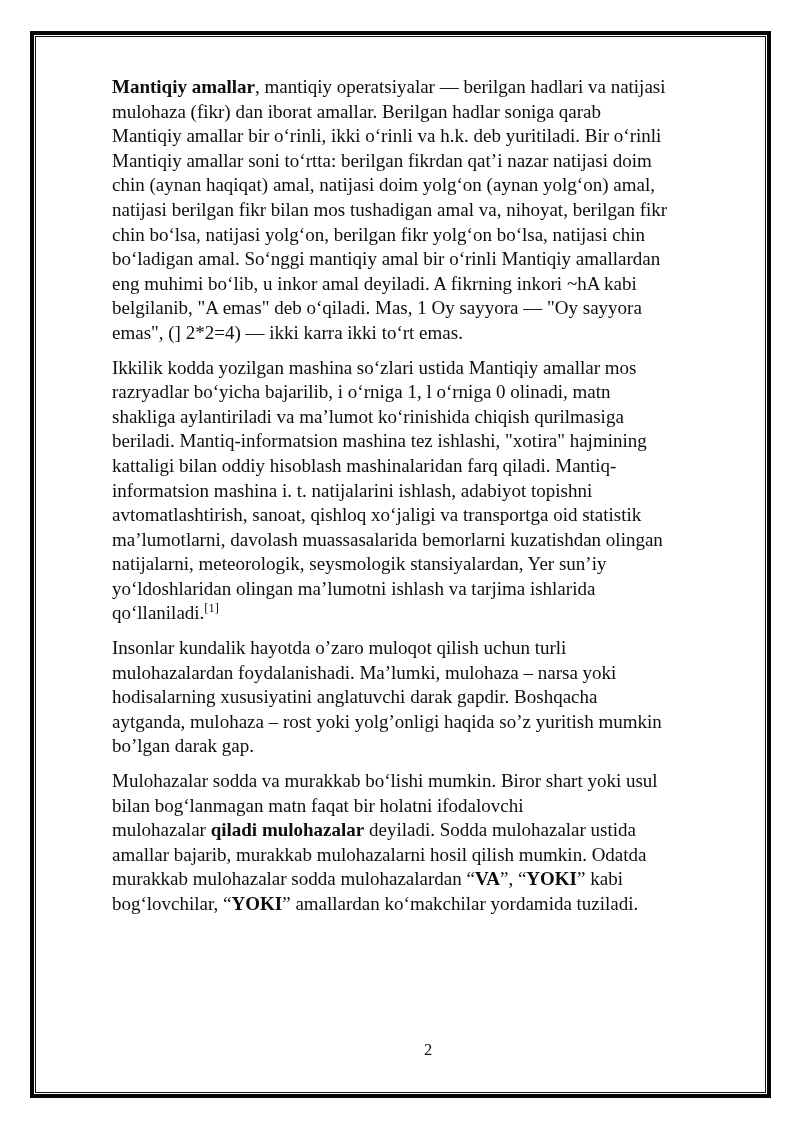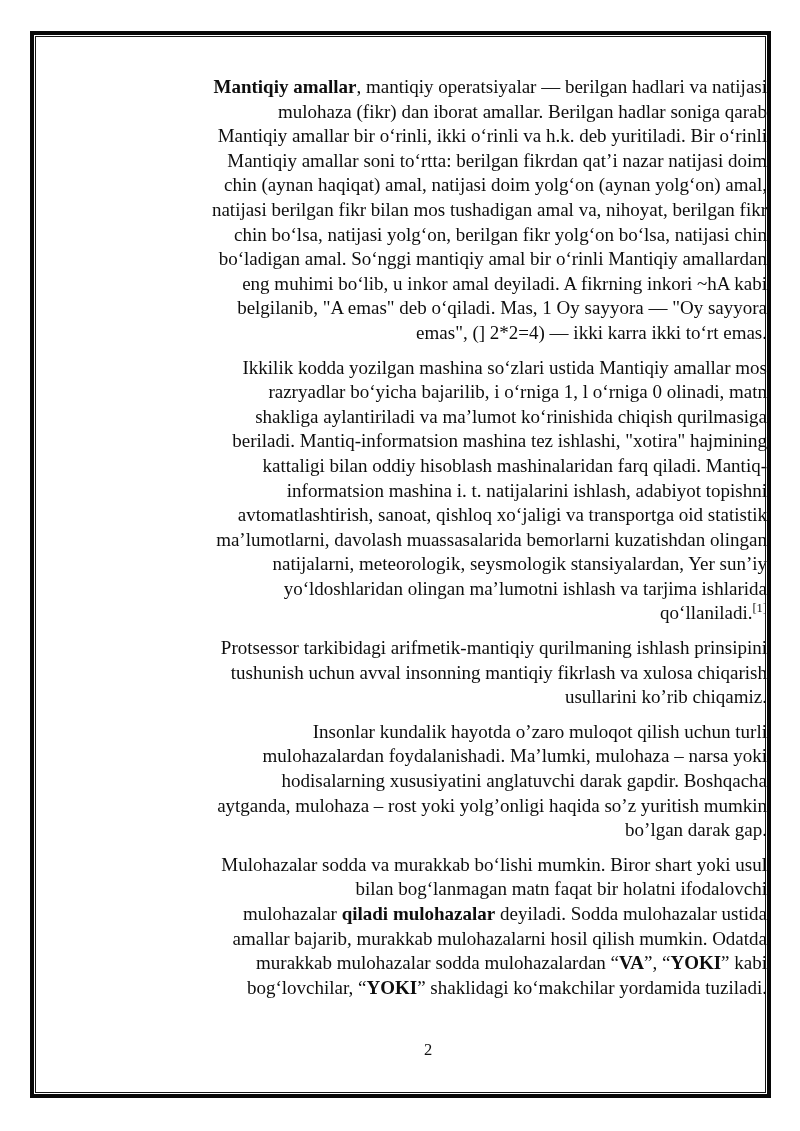--- a/index.html
+++ b/index.html
@@ -32,21 +32,21 @@
     left: 112px;
     top: 75px;
     width: 655px;
   }
   p.para {
     margin: 0 0 10px 0;
     font-size: 19px;
     line-height: 24.6px;
     color: #0e0e0e;
     white-space: pre-line;
-    text-align: right;
+    text-align: left;
   }
   .bold {
     font-weight: bold;
   }
   sup.fnref {
     font-size: 12.5px;
     line-height: 0;
   }
   .page-number {
     position: absolute;
@@ -82,30 +82,27 @@
 razryadlar bo‘yicha bajarilib, i o‘rniga 1, l o‘rniga 0 olinadi, matn
 shakliga aylantiriladi va ma’lumot ko‘rinishida chiqish qurilmasiga
 beriladi. Mantiq-informatsion mashina tez ishlashi, "xotira" hajmining
 kattaligi bilan oddiy hisoblash mashinalaridan farq qiladi. Mantiq-
 informatsion mashina i. t. natijalarini ishlash, adabiyot topishni
 avtomatlashtirish, sanoat, qishloq xo‘jaligi va transportga oid statistik
 ma’lumotlarni, davolash muassasalarida bemorlarni kuzatishdan olingan
 natijalarni, meteorologik, seysmologik stansiyalardan, Yer sun’iy
 yo‘ldoshlaridan olingan ma’lumotni ishlash va tarjima ishlarida
 qo‘llaniladi.</span><sup class="fnref">[1]</sup></p>
-      <p class="para"><span>Protsessor tarkibidagi arifmetik-mantiqiy qurilmaning ishlash prinsipini
-tushunish uchun avval insonning mantiqiy fikrlash va xulosa chiqarish
-usullarini ko’rib chiqamiz.</span></p>
       <p class="para"><span>Insonlar kundalik hayotda o’zaro muloqot qilish uchun turli
 mulohazalardan foydalanishadi. Ma’lumki, mulohaza – narsa yoki
 hodisalarning xususiyatini anglatuvchi darak gapdir. Boshqacha
 aytganda, mulohaza – rost yoki yolg’onligi haqida so’z yuritish mumkin
 bo’lgan darak gap.</span></p>
       <p class="para"><span>Mulohazalar sodda va murakkab bo‘lishi mumkin. Biror shart yoki usul
 bilan bog‘lanmagan matn faqat bir holatni ifodalovchi
 mulohazalar </span><span class="bold">qiladi mulohazalar</span><span> deyiladi. Sodda mulohazalar ustida
 amallar bajarib, murakkab mulohazalarni hosil qilish mumkin. Odatda
 murakkab mulohazalar sodda mulohazalardan “</span><span class="bold">VA</span><span>”, “</span><span class="bold">YOKI</span><span>” kabi
-bog‘lovchilar, “</span><span class="bold">YOKI</span><span>” shaklidagi ko‘makchilar yordamida tuziladi.</span></p>
+bog‘lovchilar, “</span><span class="bold">YOKI</span><span>” amallardan ko‘makchilar yordamida tuziladi.</span></p>
     </div>
 </div>
 
 <div class="page-number">2</div>
 
 </body></html>

